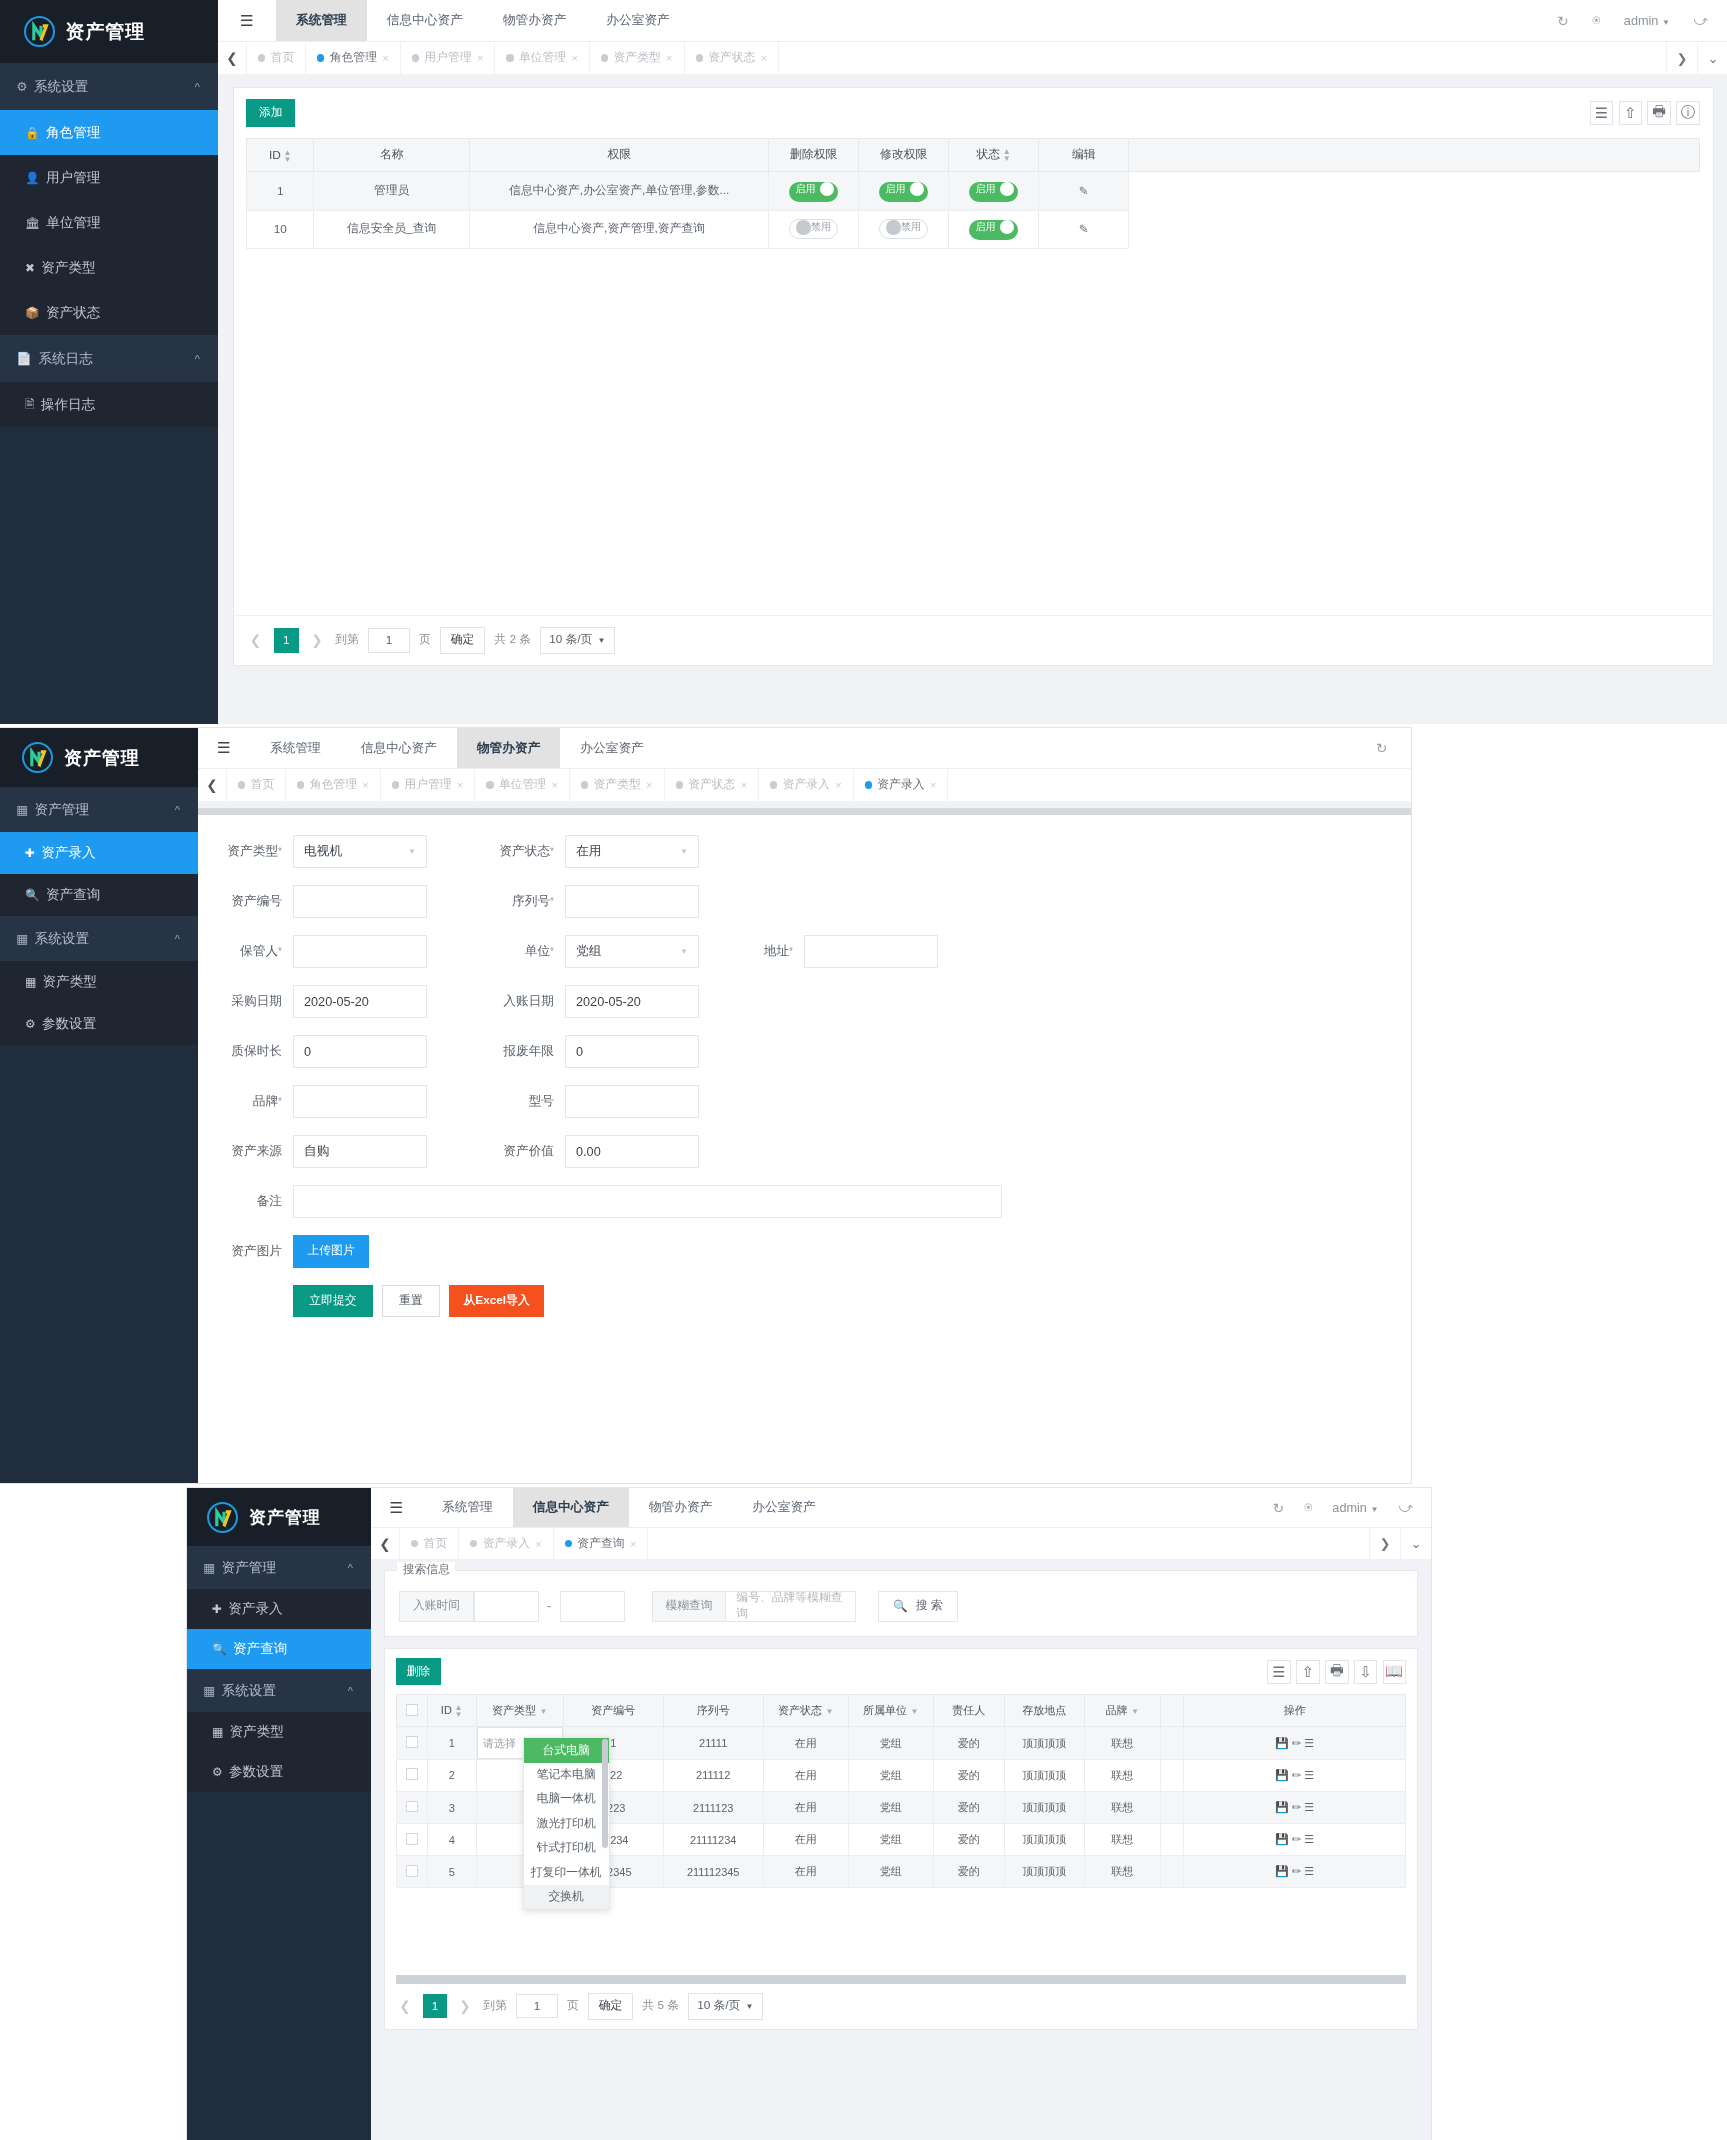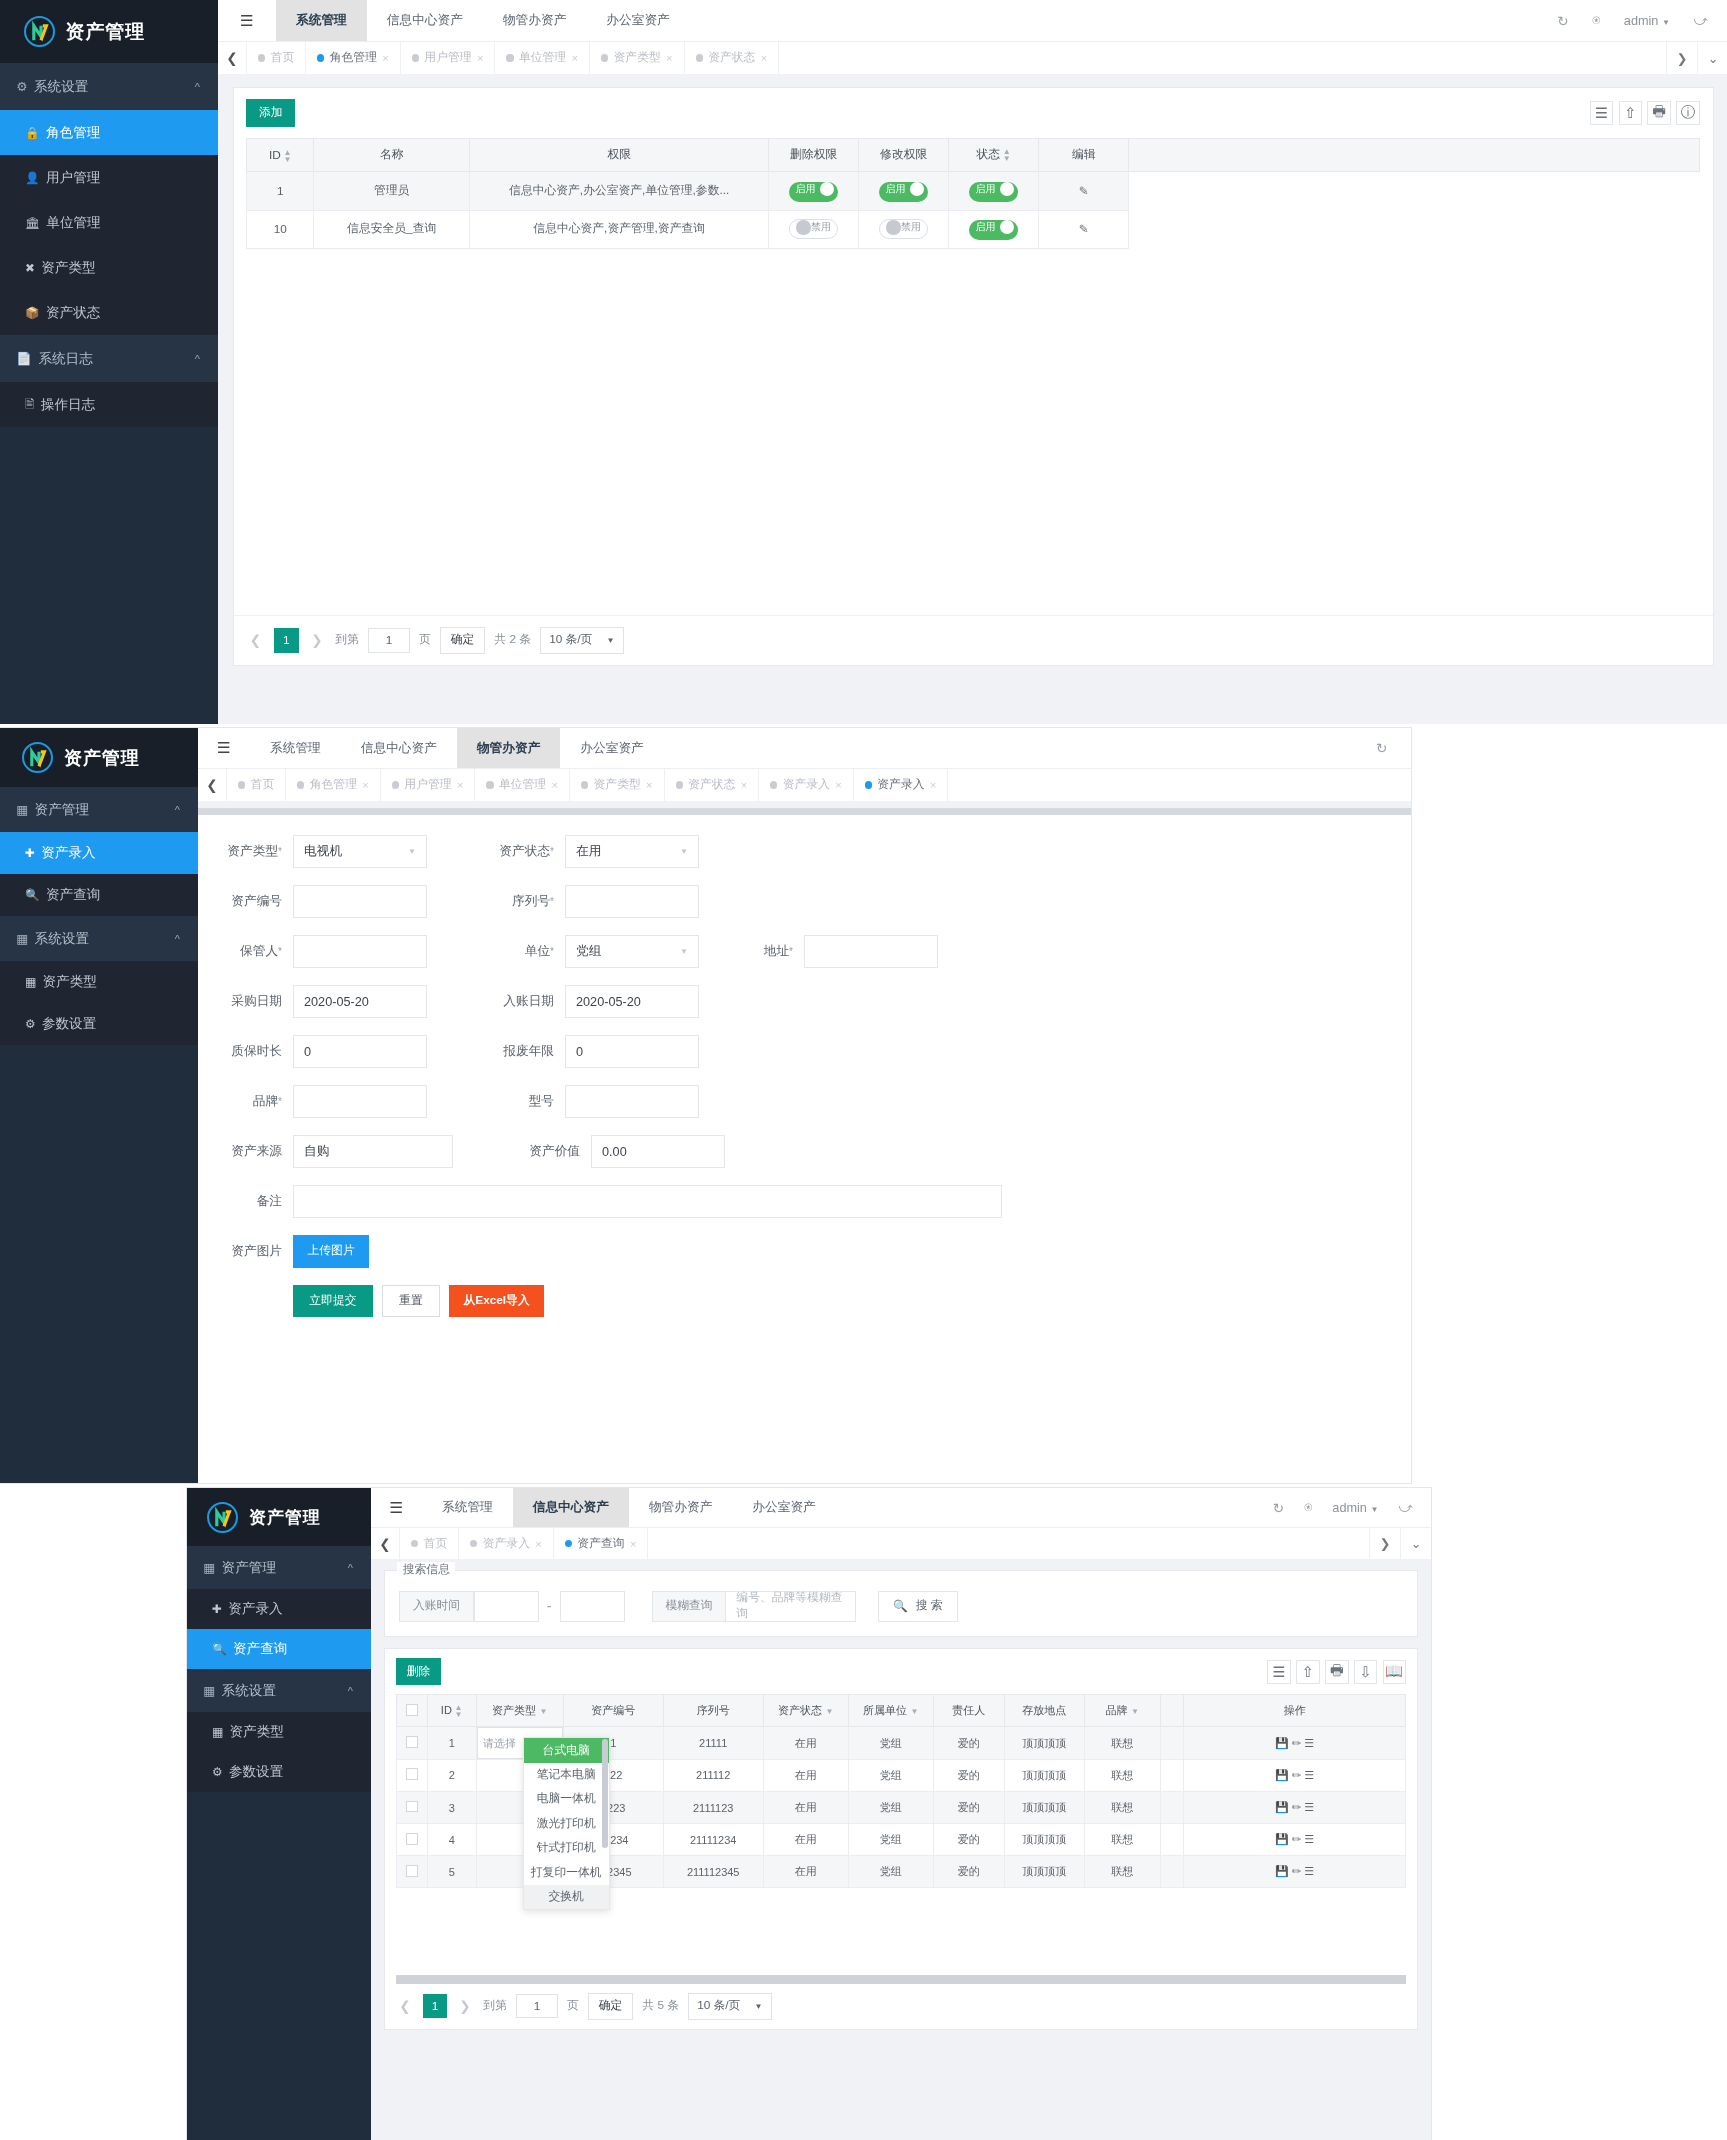--- a/index.html
+++ b/index.html
@@ -78,21 +78,21 @@
   .sw .knob { width:14.5px; height:14.5px; border-radius:50%; background:#fff; }
   .sw.off .knob { background:#c6cad0; order:-1; margin-left:2.7px; }
   .sw.on .knob { margin-left:4.5px; }
 
   
   .pager { display:flex; align-items:center; gap:9px; padding:11px 12.7px; font-size:11.8px; color:#8a9099; border-top:0.9px solid #eef0f2; }
   .pg-arrow { color:#c6cad0; font-size:13.6px; padding:0 3.6px; }
   .pg-num { background:#089a84; color:#fff; width:25px; height:25px; display:flex; align-items:center; justify-content:center; font-size:11.8px; }
   .pg-input { width:42px; height:25px; border:0.9px solid #dfe2e6; text-align:center; font-size:11.8px; color:#5c636c; line-height:23.5px; }
   .pg-ok { border:0.9px solid #dfe2e6; padding:4.5px 10px; color:#3d444d; font-size:11.8px; }
-  .pg-sel { border:0.9px solid #dfe2e6; padding:4.5px 8.1px; color:#5c636c; font-size:11.8px; display:flex; gap:14px; align-items:center; }
+  .pg-sel { border:0.9px solid #dfe2e6; padding:4.5px 8.1px; color:#5c636c; font-size:11.8px; display:flex; gap:5px; align-items:center; }
   .pg-sel .ca { font-size:8.1px; }
 
   
   .formcard { background:#fff; padding:20px 0 0 0; }
   .frow { display:flex; align-items:center; margin-bottom:17px; }
   .flabel { width:95px; text-align:right; font-size:12.7px; color:#5c636c; padding-right:11px; flex:none; }
   .flabel .req { color:#9aa0a8; font-size:10px; }
   .finput { height:33px; border:0.9px solid #e4e7ea; background:#fff; font-size:12.7px; color:#3d444d; display:flex; align-items:center; padding:0 10px; }
   .fsel { justify-content:space-between; }
   .fsel .ca { color:#c3c7cd; font-size:8.1px; }
@@ -467,21 +467,21 @@
           <div class="flabel"><span>品牌</span><span class="req">*</span></div>
           <div class="finput" style="width:134px;"></div>
           <div class="fgap"></div>
           <div class="flabel" style="width:78px;">型号</div>
           <div class="finput" style="width:134px;"></div>
         </div>
 
 
         <div class="frow">
           <div class="flabel">资产来源</div>
-          <div class="finput" style="width:160px;">自购</div>
+          <div class="finput" style="width:134px;">自购</div>
           <div class="fgap"></div>
           <div class="flabel" style="width:78px;">资产价值</div>
           <div class="finput" style="width:134px;">0.00</div>
         </div>
 
         <div class="frow">
           <div class="flabel">备注</div>
           <div class="finput" style="width:709px;"></div>
         </div>
 

